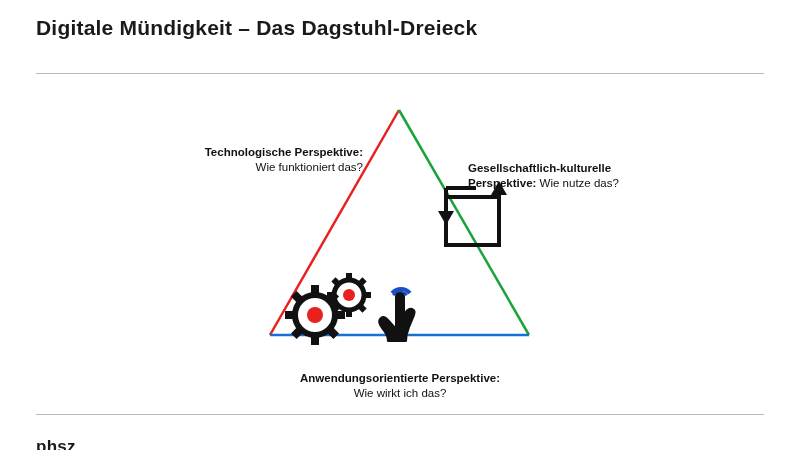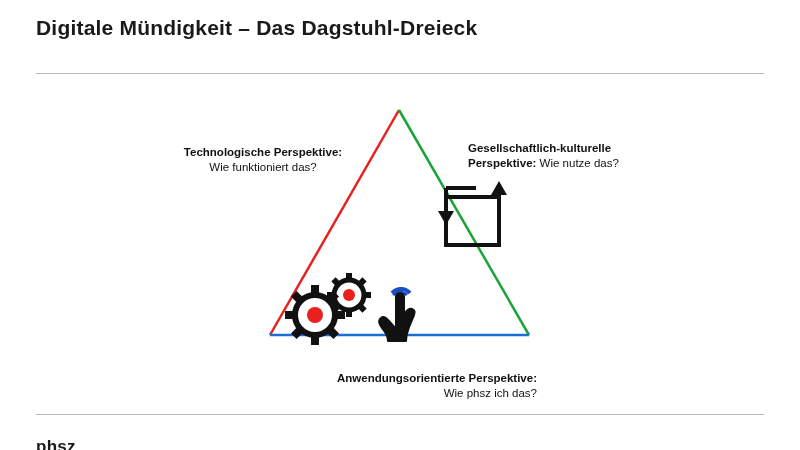--- a/index.html
+++ b/index.html
@@ -67,33 +67,33 @@
     line-height: 15px;
     color: #111111;
   }
   .label b {
     font-weight: bold;
   }
   .label-tech {
     left: 163px;
     top: 60px;
     width: 200px;
-    text-align: center;
+    text-align: right;
   }
   .label-soc {
     left: 468px;
-    top: 56px;
+    top: 76px;
     width: 200px;
     text-align: left;
   }
   .label-app {
-    left: 237px;
+    left: 250px;
     top: 286px;
     width: 300px;
-    text-align: right;
+    text-align: center;
   }
   .label-line2 {
     font-weight: normal;
     margin-top: 32px;
   }
 </style>
 </head>
 <body>
 
 <div class="slide">
@@ -190,20 +190,20 @@
     </div>
 
     <div class="label label-soc">
       <b>Gesellschaftlich-kulturelle</b><br>
       <b>Perspektive:</b>
       <span class="label-line2">Wie nutze das?</span>
     </div>
 
     <div class="label label-app">
       <b>Anwendungsorientierte Perspektive:</b><br>
-      <span class="label-line2">Wie phsz ich das?</span>
+      <span class="label-line2">Wie wirkt ich das?</span>
     </div>
   </div>
 
   <div class="rule rule-bottom"></div>
   <div class="footer-logo">phsz</div>
 
 </div>
 
 </body></html>

